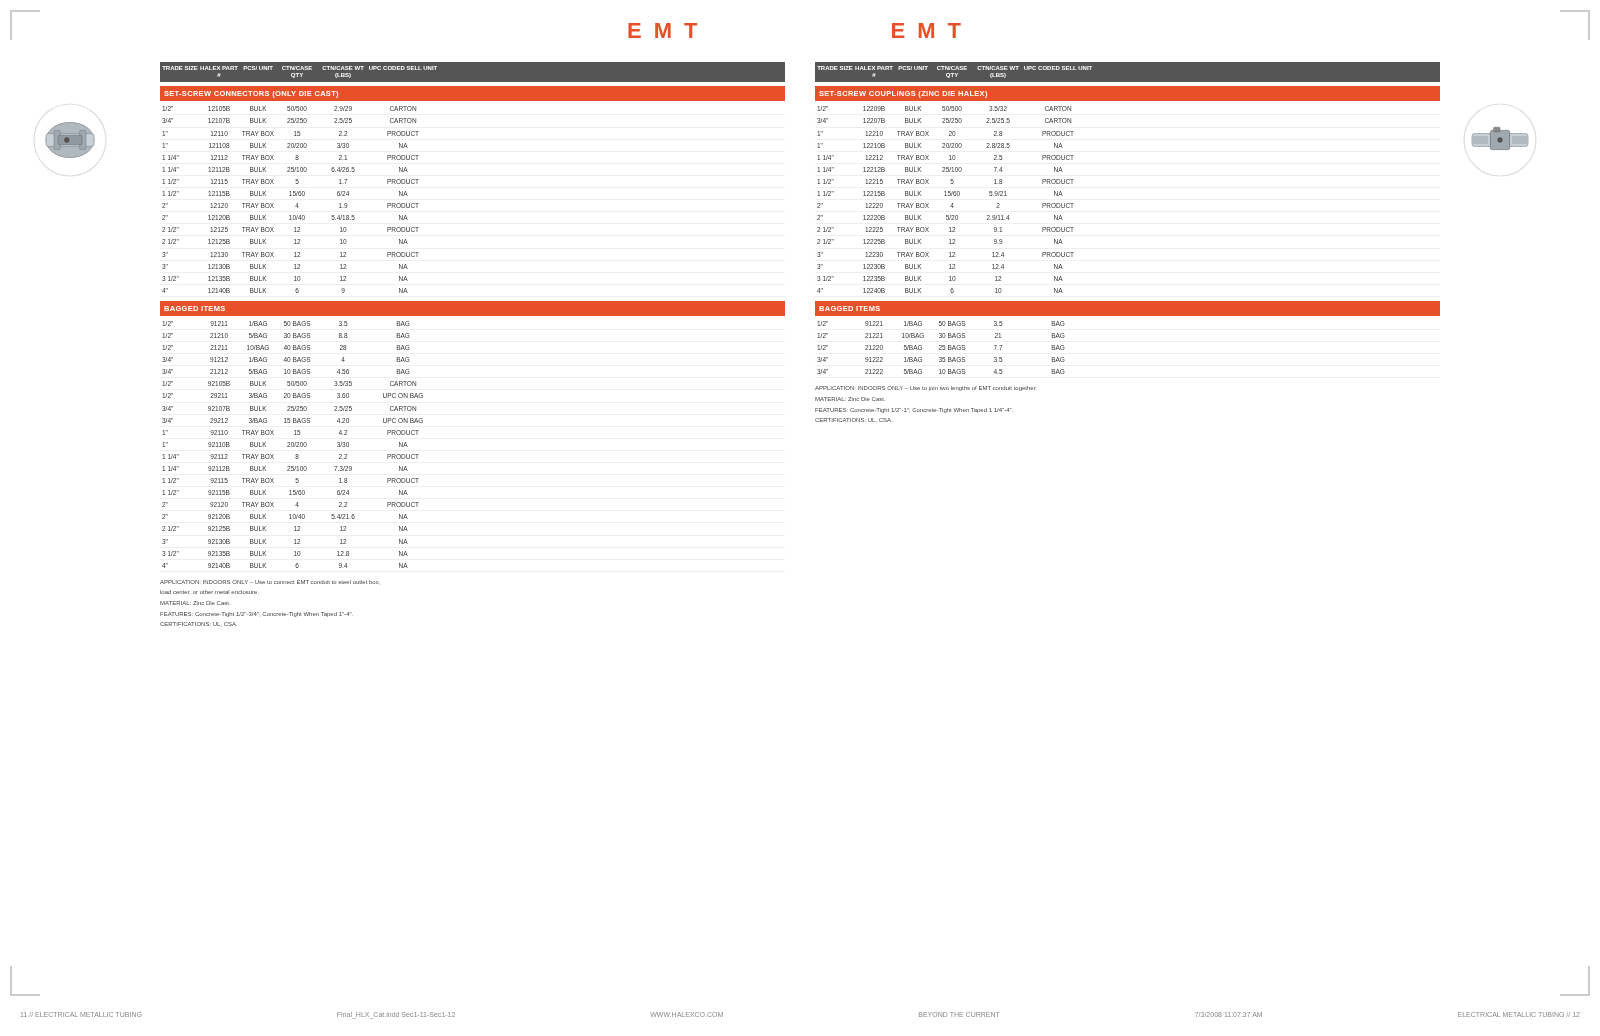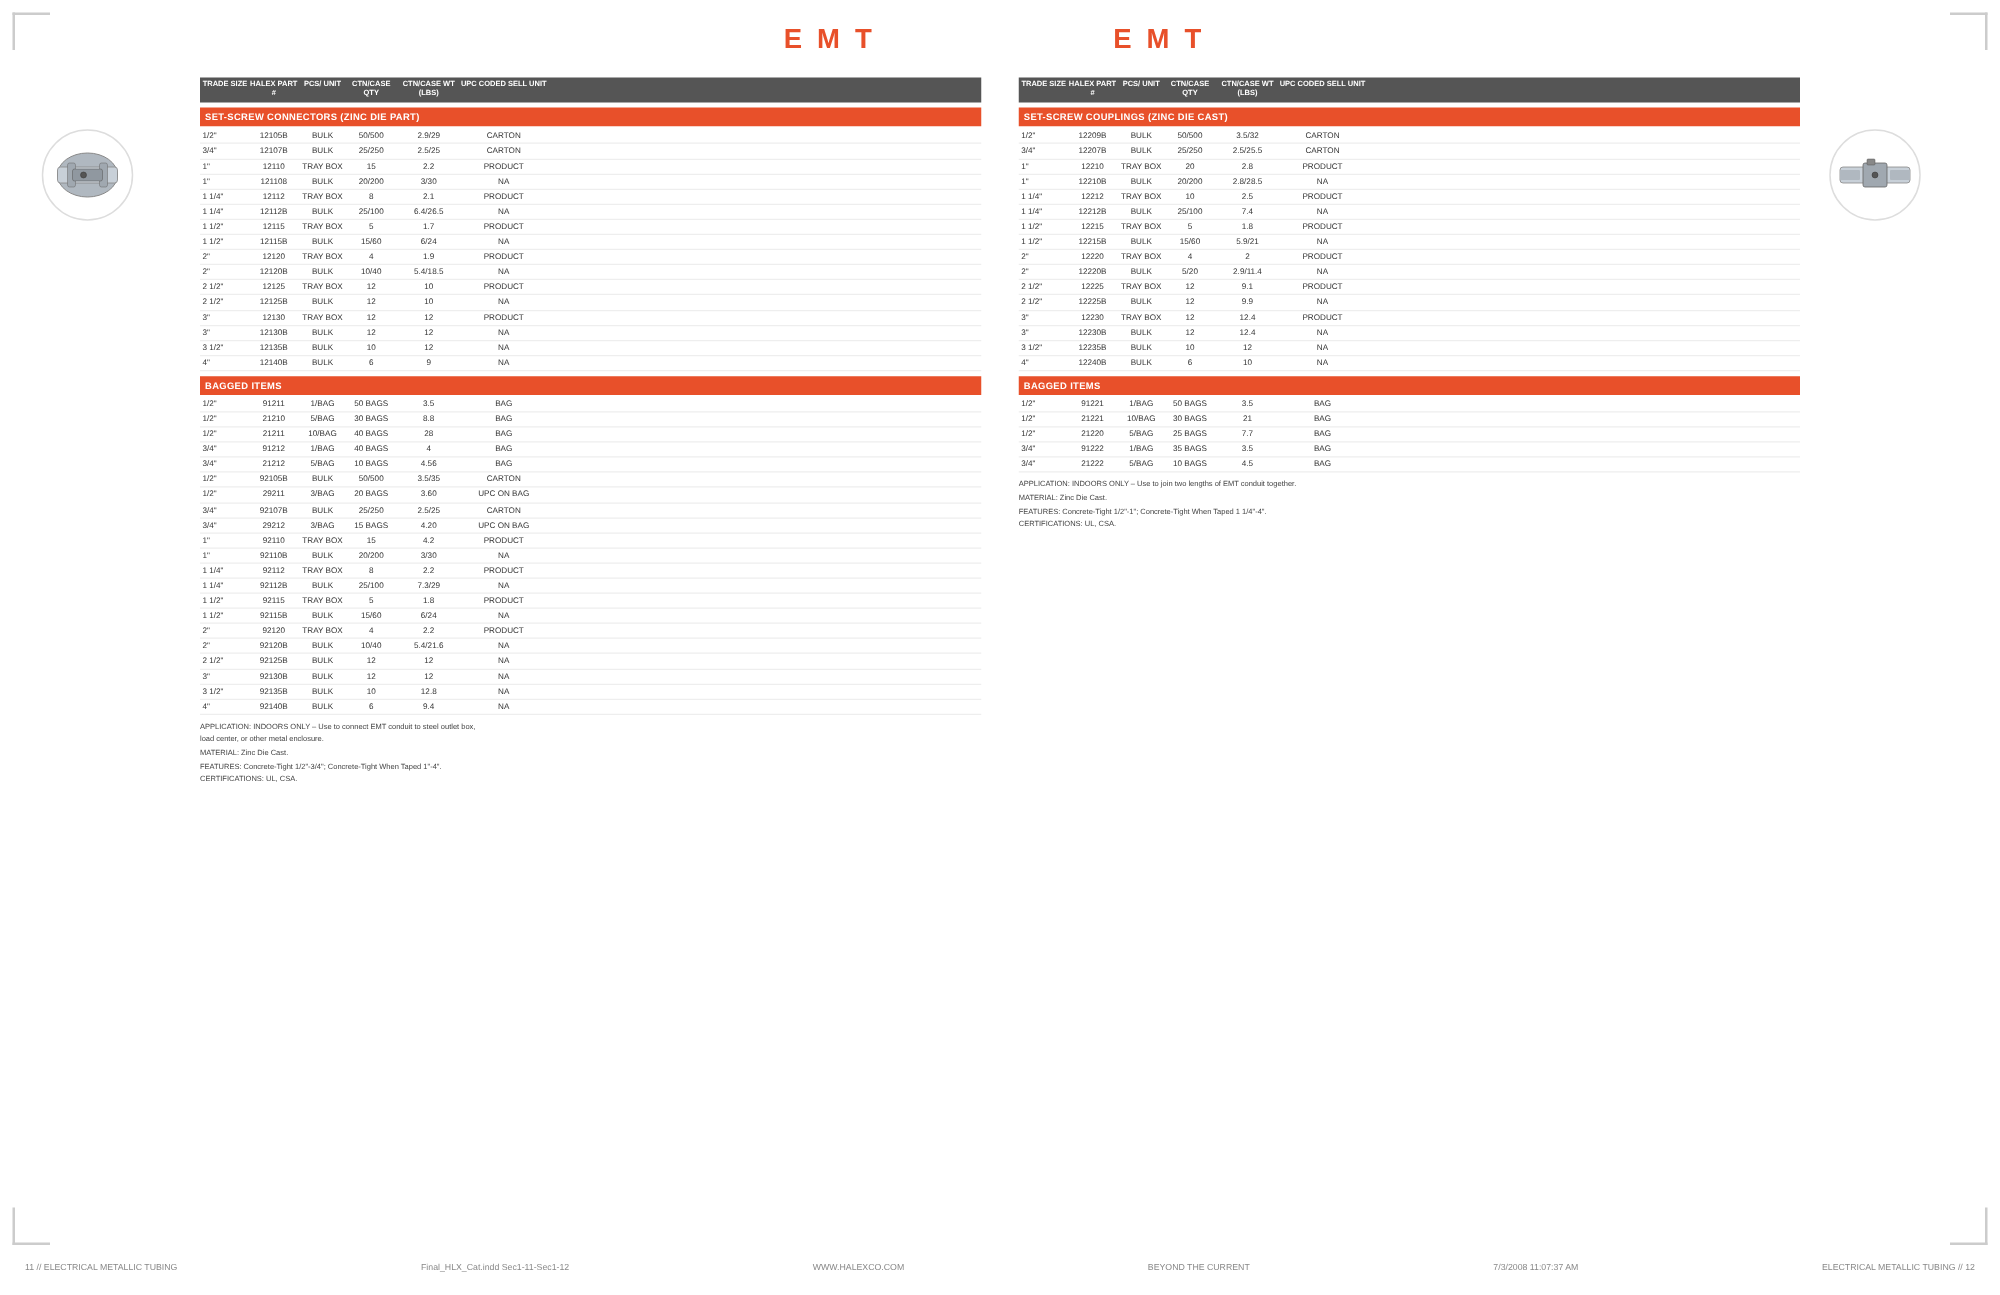--- a/index.html
+++ b/index.html
@@ -194,21 +194,21 @@
 
       <div class="table-header">
         <span>TRADE SIZE</span>
         <span>HALEX PART #</span>
         <span>PCS/ UNIT</span>
         <span>CTN/CASE QTY</span>
         <span>CTN/CASE WT (LBS)</span>
         <span>UPC CODED SELL UNIT</span>
       </div>
 
-      <div class="section-header">SET-SCREW CONNECTORS (ZINC DIE PART)</div>
+      <div class="section-header">SET-SCREW CONNECTORS (ONLY DIE CAST)</div>
       <div class="data-table" id="left-s1">
           <div class="data-row">
             <span>1/2"</span>
             <span>12105B</span>
             <span>BULK</span>
             <span>50/500</span>
             <span>2.9/29</span>
             <span>CARTON</span>
           </div>
           <div class="data-row">
@@ -522,21 +522,21 @@
 
       <div class="table-header">
         <span>TRADE SIZE</span>
         <span>HALEX PART #</span>
         <span>PCS/ UNIT</span>
         <span>CTN/CASE QTY</span>
         <span>CTN/CASE WT (LBS)</span>
         <span>UPC CODED SELL UNIT</span>
       </div>
 
-      <div class="section-header">SET-SCREW COUPLINGS (ZINC DIE CAST)</div>
+      <div class="section-header">SET-SCREW COUPLINGS (ZINC DIE HALEX)</div>
       <div class="data-table" id="right-s1">
           <div class="data-row">
             <span>1/2"</span>
             <span>12209B</span>
             <span>BULK</span>
             <span>50/500</span>
             <span>3.5/32</span>
             <span>CARTON</span>
           </div>
           <div class="data-row">

